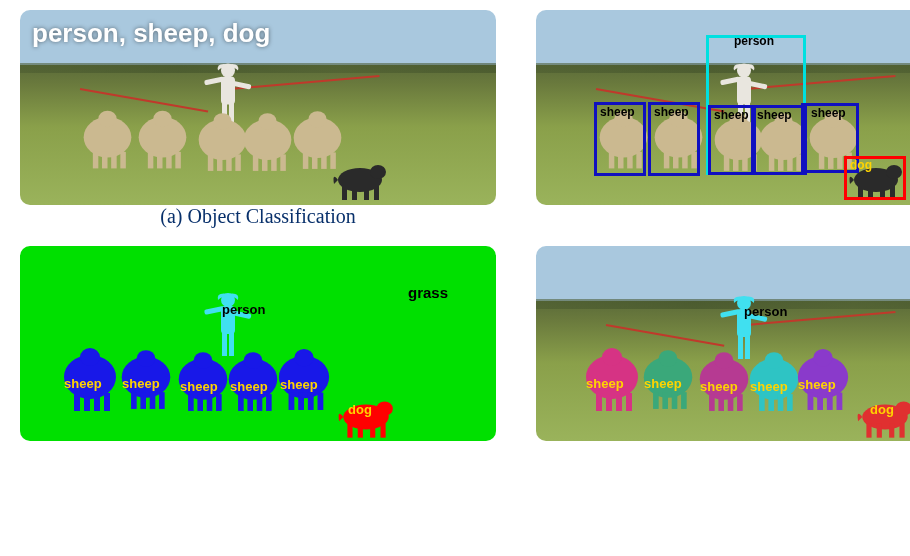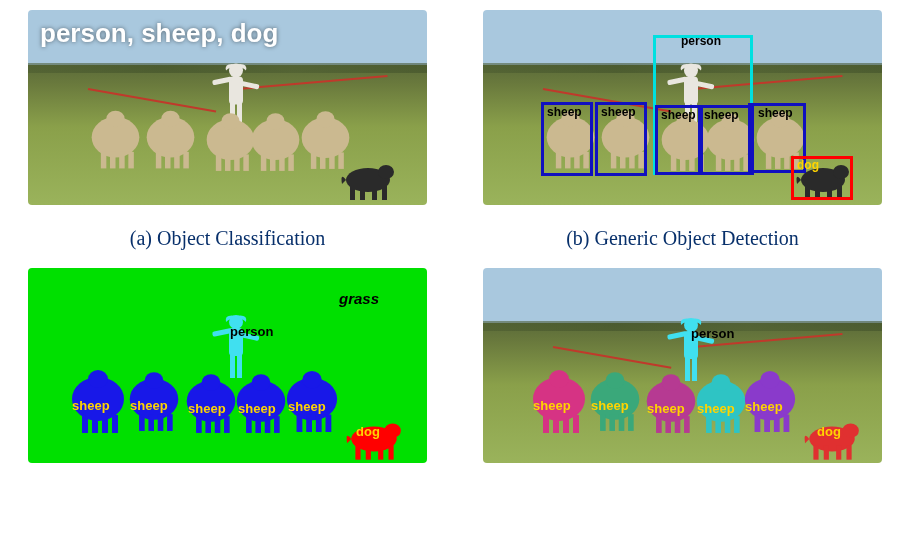--- a/index.html
+++ b/index.html
@@ -12,28 +12,28 @@
   }
   .grid {
     display: grid;
     grid-template-columns: 1fr 1fr;
     grid-template-rows: auto auto;
     column-gap: 40px;
     row-gap: 18px;
   }
   .panel { display: flex; flex-direction: column; align-items: center; }
   .scene {
-    width: 399px;
+    width: 476px;
     height: 195px;
     position: relative;
     overflow: hidden;
-    border-radius: 4px;
+    border-radius: 10px;
   }
   .caption {
-    margin-top: 22px;
+    margin-top: 0;
     font-size: 20px;
     color: #08306b;
     text-align: center;
     line-height: 1.15;
   }
   
   .photo-bg {
     background:
       linear-gradient(to bottom,
         #a9c8de 0%, #a9c8de 28%,
@@ -212,27 +212,27 @@
         <span class="bbox-label dark" style="top:0;left:2px;">sheep</span>
       </div>
       <div class="bbox" style="left:265px;top:93px;width:58px;height:70px;border-color:#1010c0;">
         <span class="bbox-label dark" style="top:0;left:6px;">sheep</span>
       </div>
       <div class="bbox" style="left:308px;top:146px;width:62px;height:44px;border-color:#ff0000;">
         <span class="bbox-label yellow" style="top:-1px;left:2px;">dog</span>
       </div>
     </div>
     <div class="caption">
-      <span>(b) Generic Object Detection</span><br>
+      <br>
     </div>
   </div>
 
   <div class="panel">
     <div class="scene semseg-bg">
-      <span class="seg-label black" style="top:22px;right:48px;font-size:15px;font-style:italic;">grass</span>
+      <span class="seg-label black" style="top:38px;right:48px;font-size:15px;">grass</span>
 
       <svg class="figure" style="left:178px;top:32px;width:60px;height:98px" viewBox="0 0 60 70">
           <use href="#person-shape" fill="#40e0f0"></use>
         </svg>
       <span class="seg-label black" style="top:56px;left:202px;">person</span>
 
       <svg class="figure" style="left:40px;top:95px;width:60px;height:78px" viewBox="0 0 60 66">
           <use href="#sheep-shape" fill="#1818e8"></use>
         </svg>
       <svg class="figure" style="left:98px;top:95px;width:56px;height:78px" viewBox="0 0 60 66">

